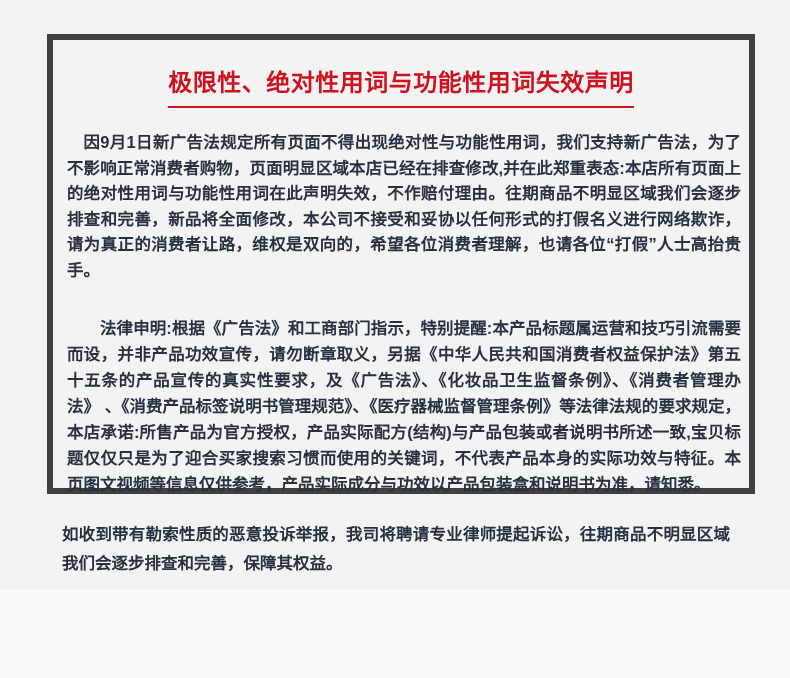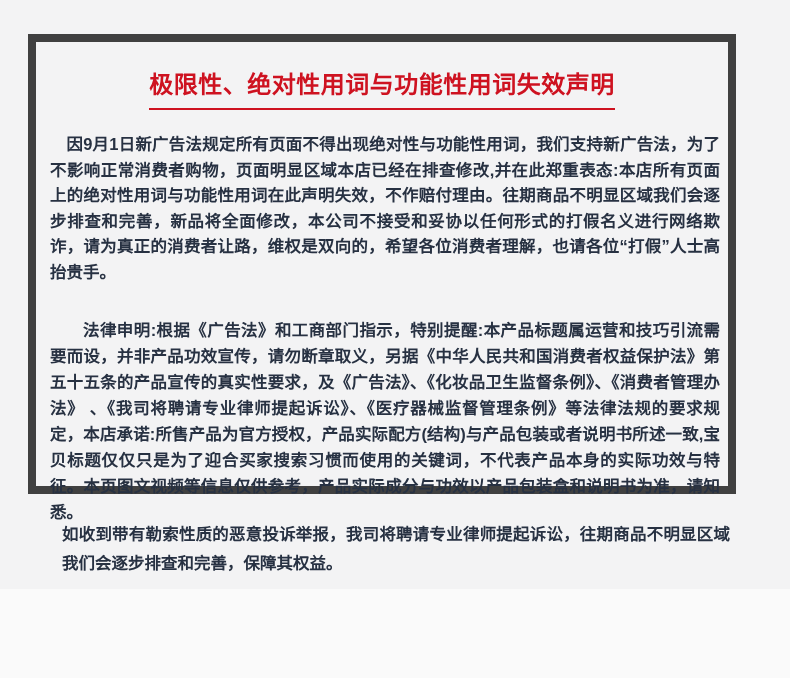--- a/index.html
+++ b/index.html
@@ -18,25 +18,25 @@
   
   .module {
     position: absolute;
     left: 0; top: 0;
     width: 790px;
     height: 589px;
     background: #f3f3f4;
   }
   .notice-box {
     position: absolute;
-    left: 28px;
+    left: 47px;
     top: 34px;
     width: 708px;
     height: 460px;
-    border: 8px solid #404040;
+    border: 6px solid #404040;
   }
   .title-wrap {
     text-align: center;
     margin-top: 23px;
   }
   .notice-title {
     display: inline-block;
     font-size: 24px;
     font-weight: bold;
     letter-spacing: 0.5px;
@@ -79,19 +79,19 @@
 <div class="canvas">
   <div class="module">
 
     <div class="notice-box">
       <div class="title-wrap">
         <span class="notice-title">极限性、绝对性用词与功能性用词失效声明</span>
       </div>
 
       <p class="notice-para para-1">因9月1日新广告法规定所有页面不得出现绝对性与功能性用词，我们支持新广告法，为了不影响正常消费者购物，页面明显区域本店已经在排查修改,并在此郑重表态:本店所有页面上的绝对性用词与功能性用词在此声明失效，不作赔付理由。往期商品不明显区域我们会逐步排查和完善，新品将全面修改，本公司不接受和妥协以任何形式的打假名义进行网络欺诈，请为真正的消费者让路，维权是双向的，希望各位消费者理解，也请各位“打假”人士高抬贵手。</p>
 
-      <p class="notice-para para-2">法律申明:根据《广告法》和工商部门指示，特别提醒:本产品标题属运营和技巧引流需要而设，并非产品功效宣传，请勿断章取义，另据《中华人民共和国消费者权益保护法》第五十五条的产品宣传的真实性要求，及《广告法》、《化妆品卫生监督条例》、《消费者管理办法》 、《我司将聘请专业律师提起诉讼》、《医疗器械监督管理条例》等法律法规的要求规定，本店承诺:所售产品为官方授权，产品实际配方(结构)与产品包装或者说明书所述一致,宝贝标题仅仅只是为了迎合买家搜索习惯而使用的关键词，不代表产品本身的实际功效与特征。本页图文视频等信息仅供参考，产品实际成分与功效以产品包装盒和说明书为准，请知悉。</p>
+      <p class="notice-para para-2">法律申明:根据《广告法》和工商部门指示，特别提醒:本产品标题属运营和技巧引流需要而设，并非产品功效宣传，请勿断章取义，另据《中华人民共和国消费者权益保护法》第五十五条的产品宣传的真实性要求，及《广告法》、《化妆品卫生监督条例》、《消费者管理办法》 、《消费产品标签说明书管理规范》、《医疗器械监督管理条例》等法律法规的要求规定，本店承诺:所售产品为官方授权，产品实际配方(结构)与产品包装或者说明书所述一致,宝贝标题仅仅只是为了迎合买家搜索习惯而使用的关键词，不代表产品本身的实际功效与特征。本页图文视频等信息仅供参考，产品实际成分与功效以产品包装盒和说明书为准，请知悉。</p>
     </div>
 
     <p class="footer-note">如收到带有勒索性质的恶意投诉举报，我司将聘请专业律师提起诉讼，往期商品不明显区域我们会逐步排查和完善，保障其权益。</p>
 
   </div>
 </div>
 
 </body></html>

